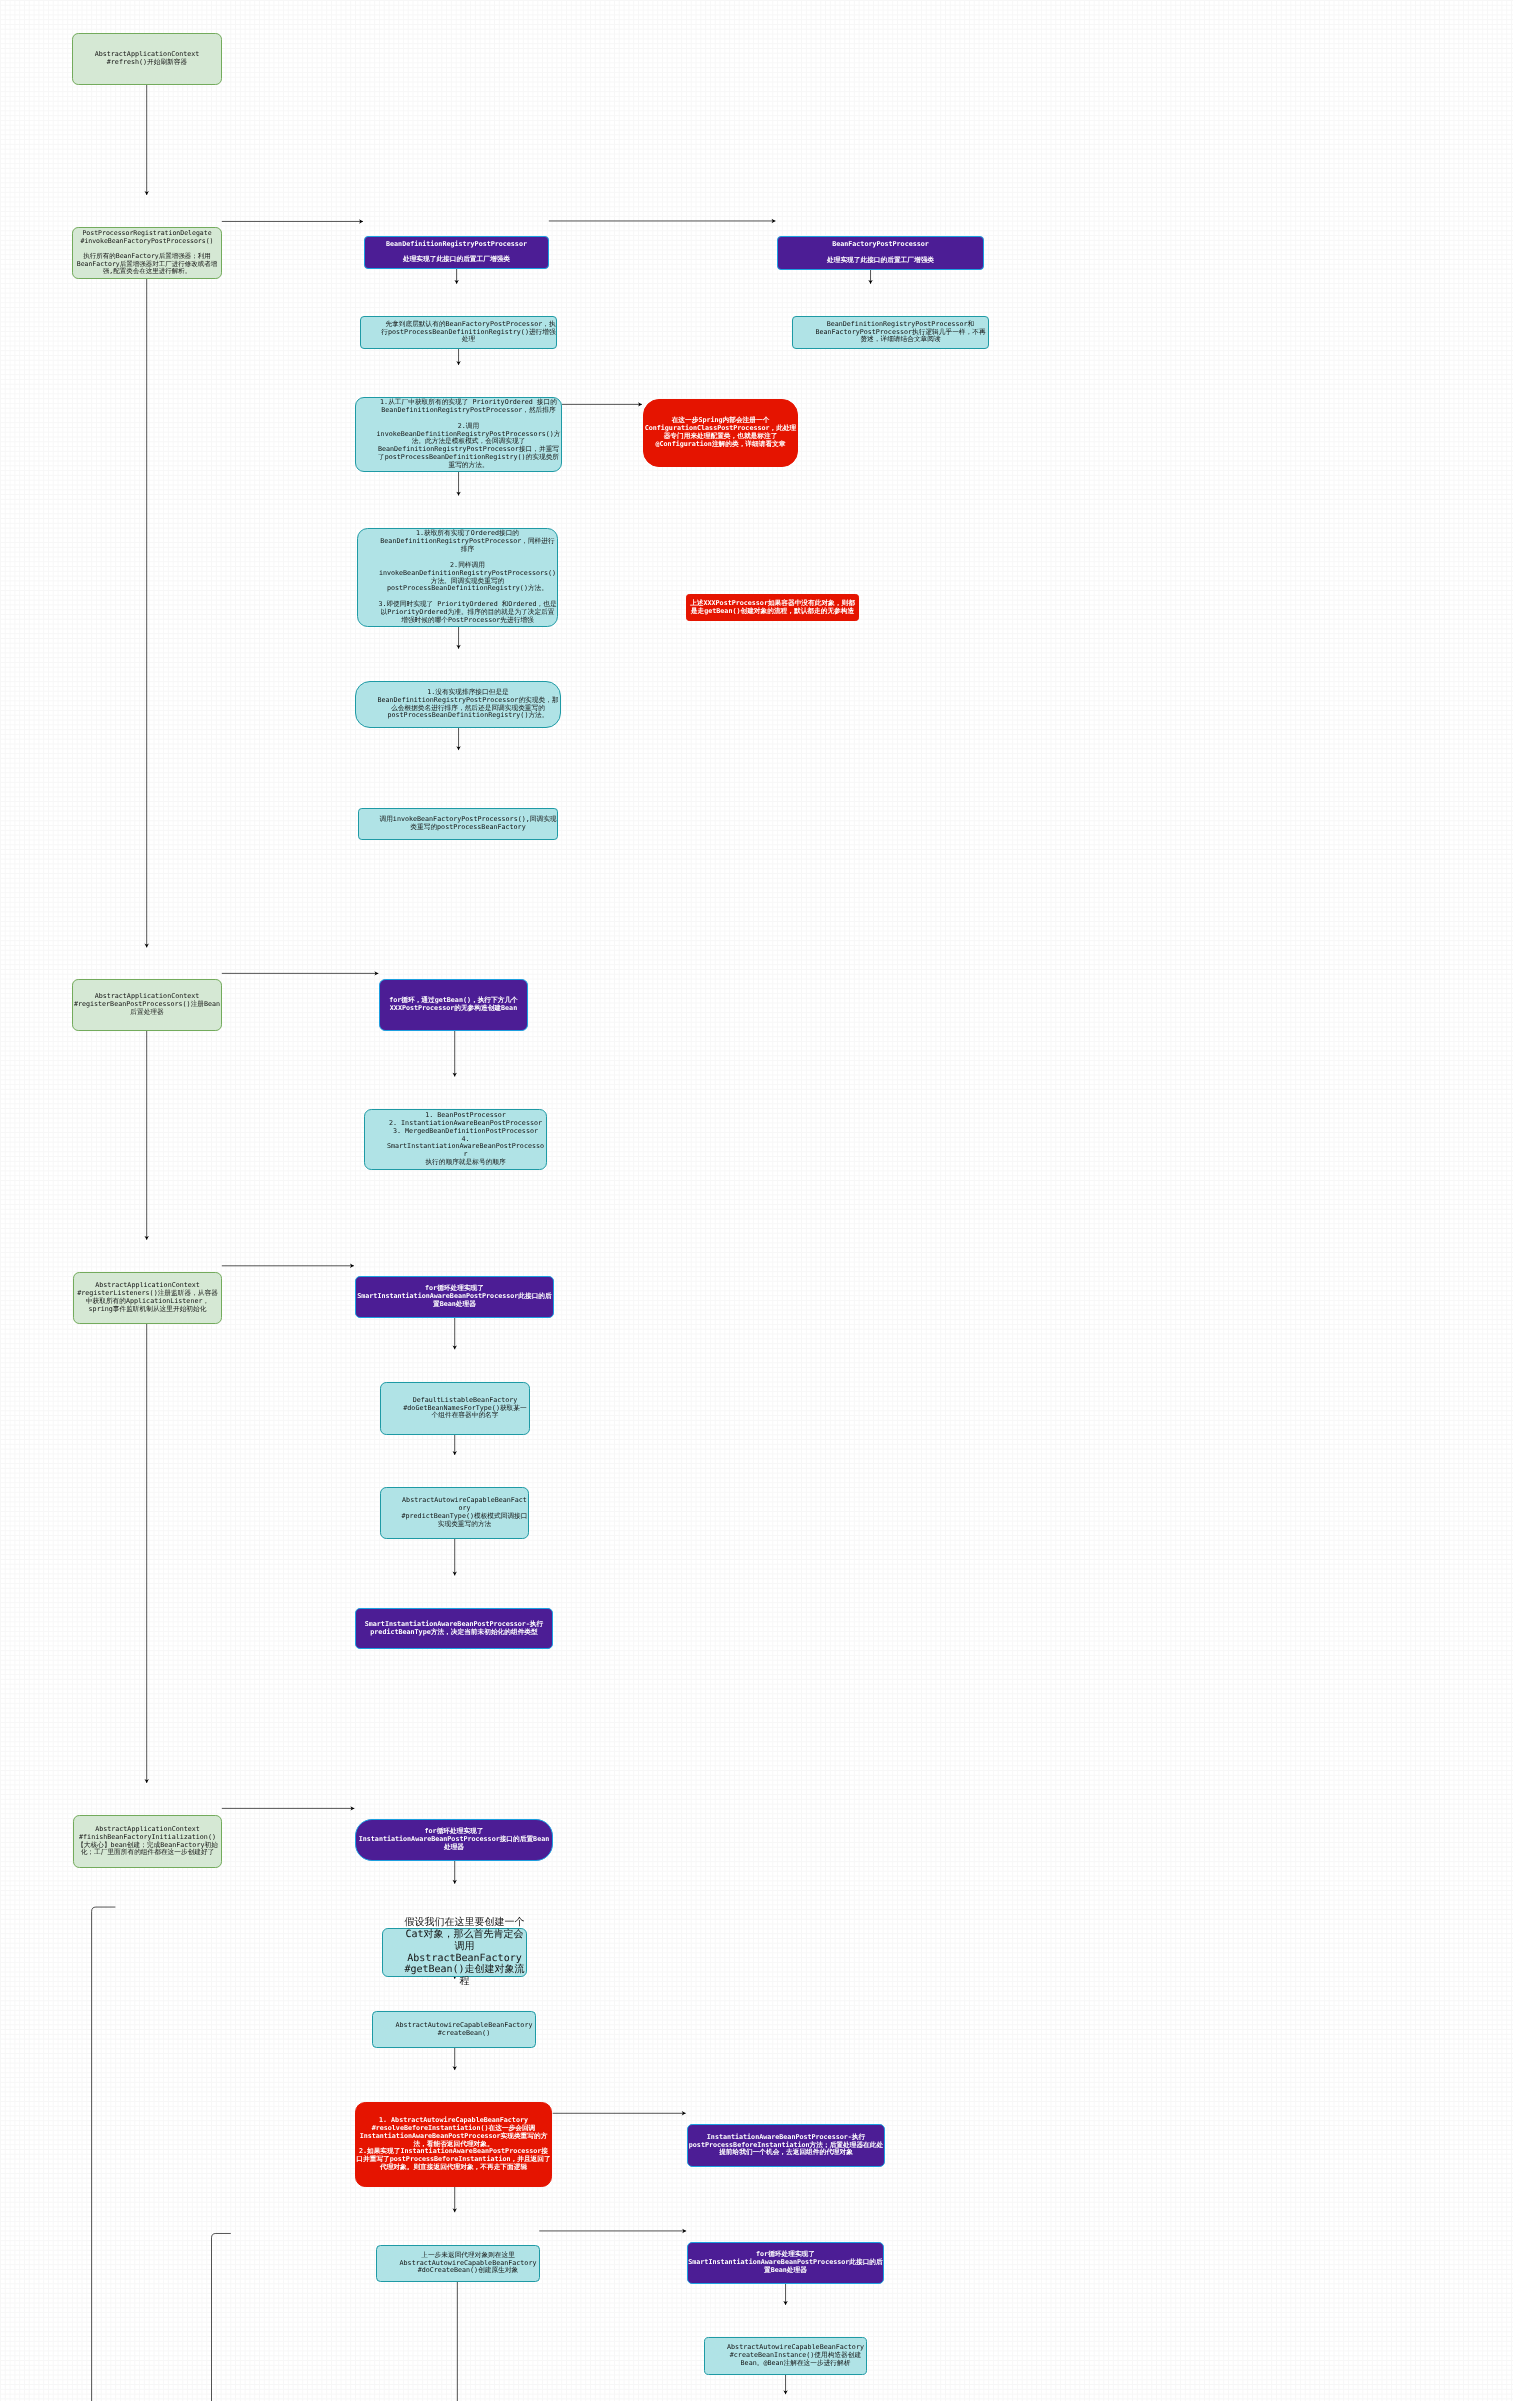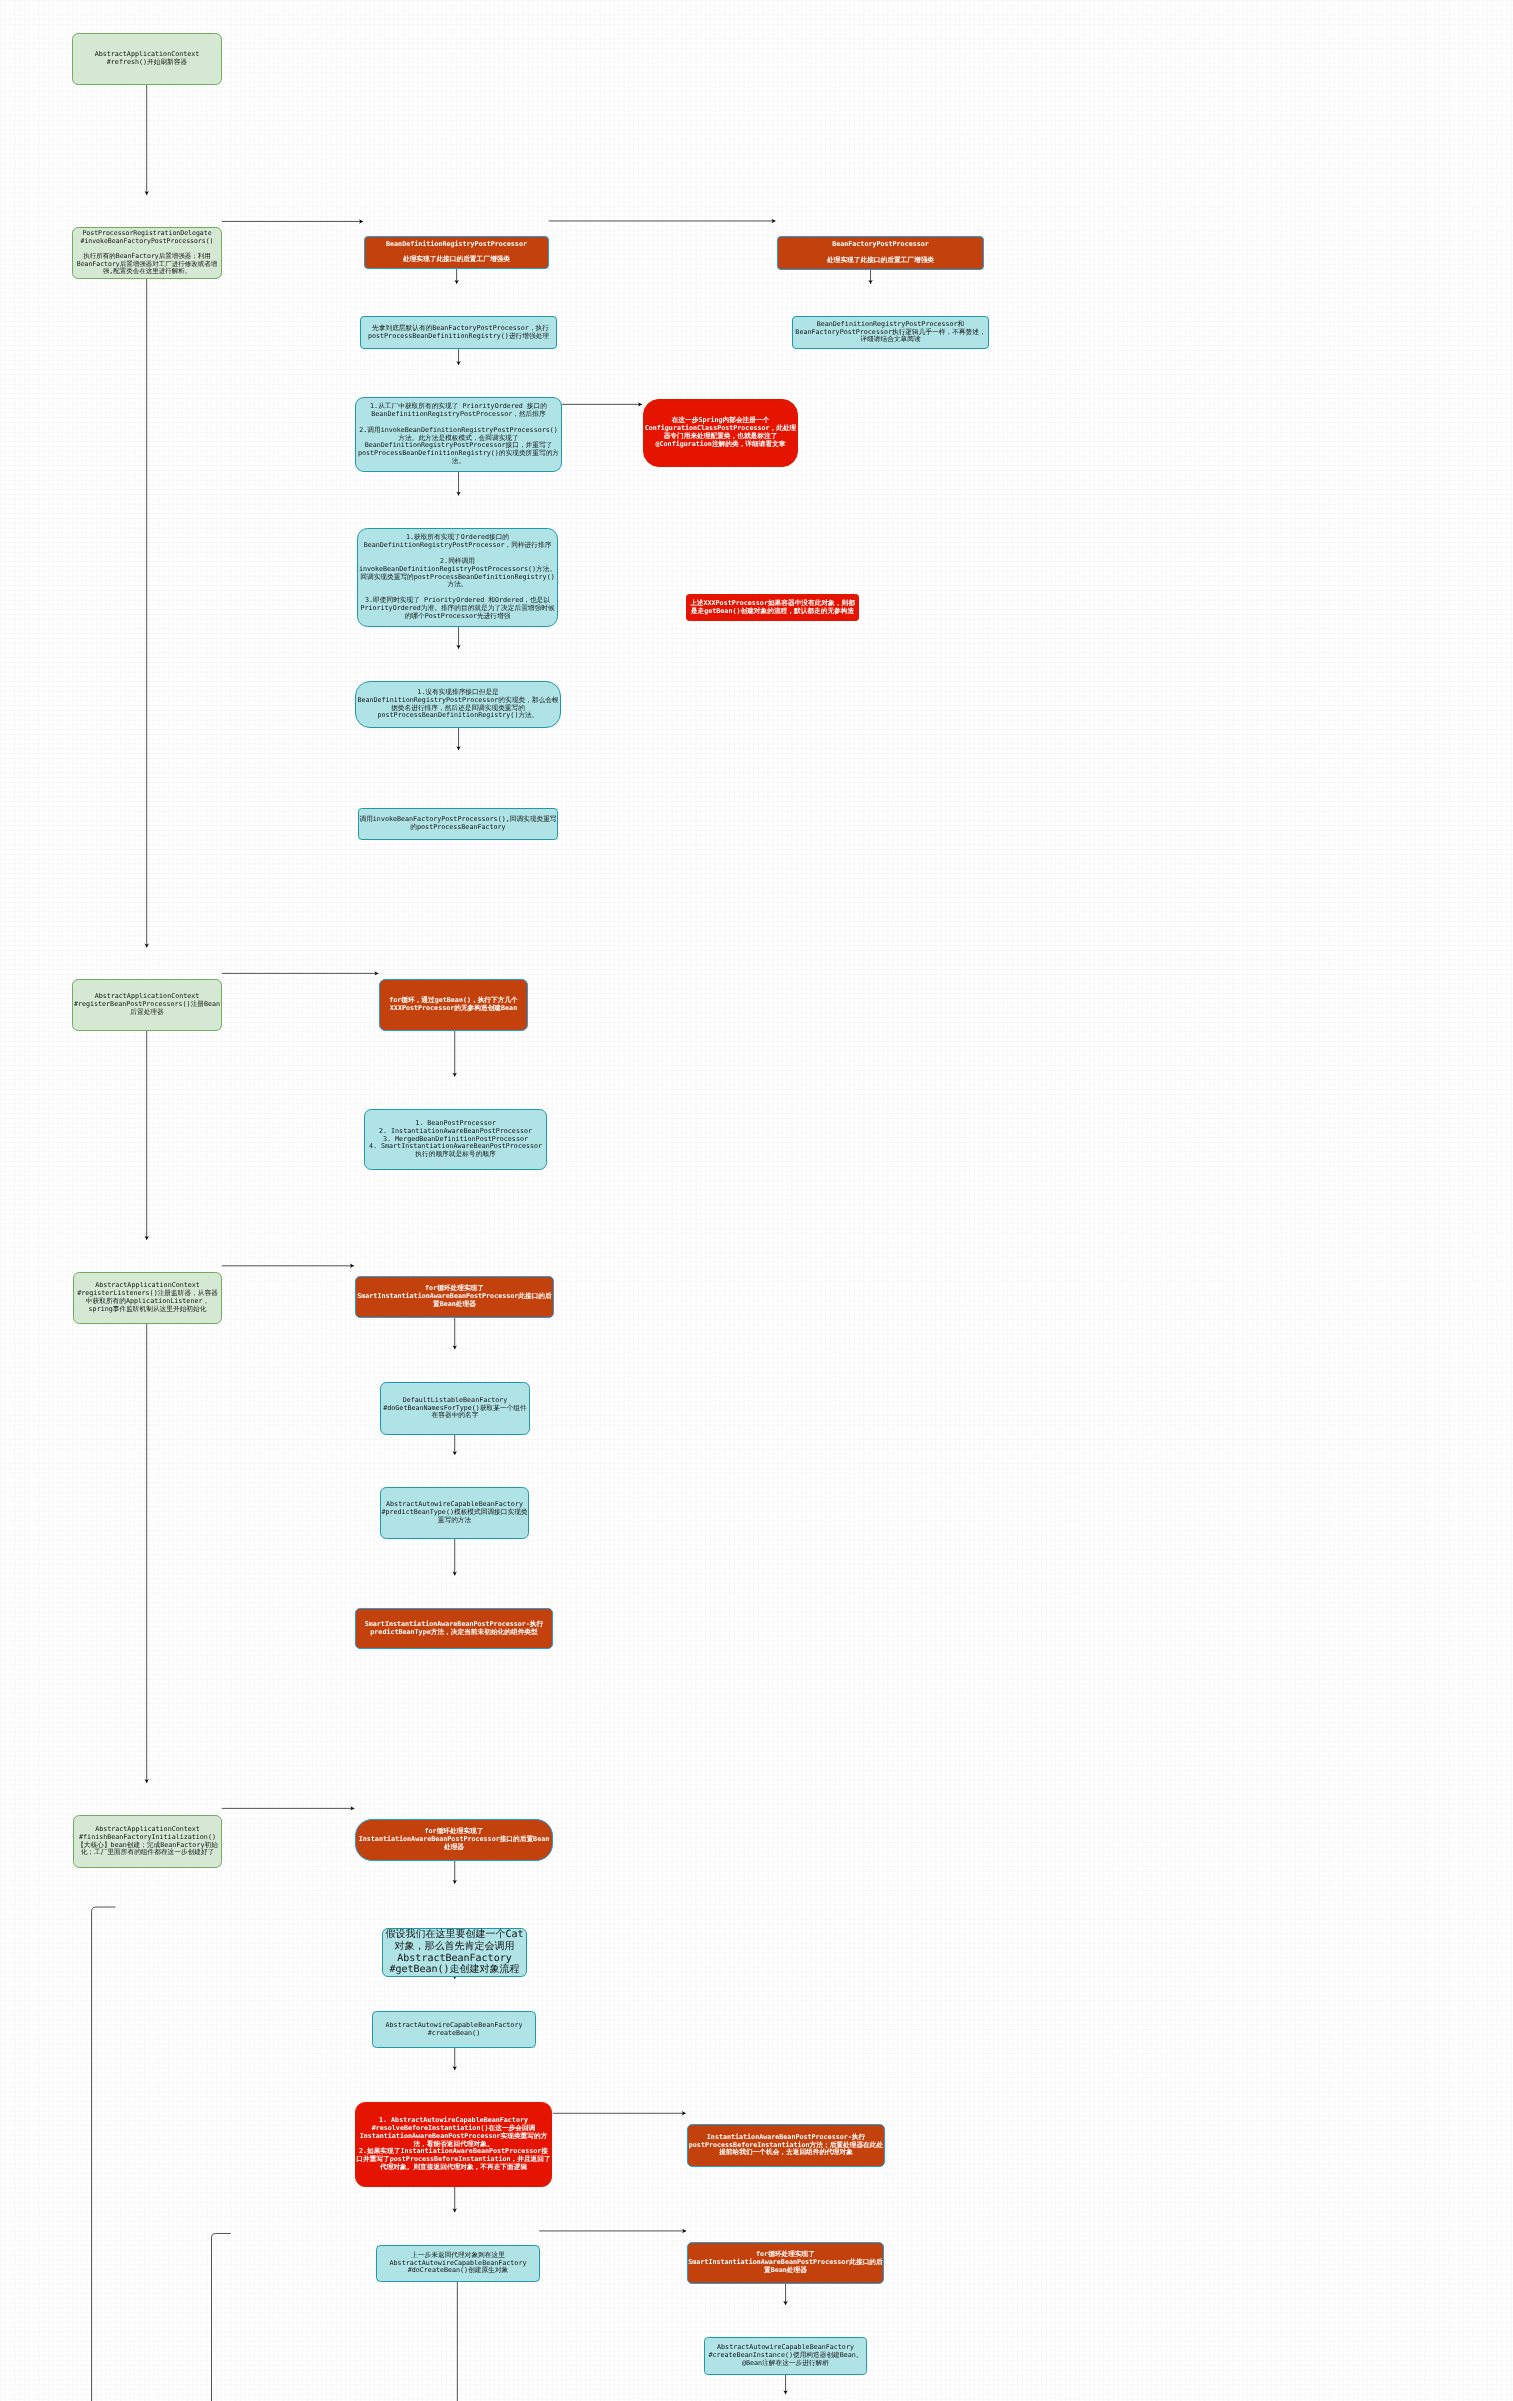--- a/index.html
+++ b/index.html
@@ -19,22 +19,22 @@
     background-size:19px 19px,19px 19px,4.8px 4.8px,4.8px 4.8px;
     background-position:14.4px 4.8px,14.4px 4.8px,14.4px 4.8px,14.4px 4.8px;}
   svg.edges{position:absolute;left:0;top:0;width:1513px;height:3817px;overflow:visible;}
   svg.edges path{fill:none;stroke:#000000;stroke-width:1.4;}
   svg.edges polygon{fill:#000000;stroke:none;}
   .node{position:absolute;box-sizing:border-box;display:flex;align-items:center;
     justify-content:center;text-align:center;border-radius:5.3px;
     font-family:"DejaVu Sans Mono", monospace;white-space:pre-wrap;
     line-height:1.19;padding:0px 0px;word-break:break-word;margin-top:32px;}
   .green{background:#d5e8d4;border:0.5px solid #73ab5c;color:#111;}
-  .blue{background:#c2410c;border:0.5px solid #1b9fe0;color:#fff;font-weight:bold;}
-  .cyan{background:#b0e3e6;border:0.5px solid #1e9aa5;color:#111;}
+  .blue{background:#4c1d95;border:0.5px solid #1b9fe0;color:#fff;font-weight:bold;}
+  .cyan{background:#b0e3e6;border:0.5px solid #1e9aa5;color:#111;padding-left:20px;}
   .red{background:#e51400;border:0.5px solid #e51400;color:#fff;font-weight:bold;}
 </style>
 </head>
 <body>
 
 <div id="grid"></div>
 
 <svg class="edges" viewBox="0 0 3151 7947" width="1513" height="3817">
 <path d="M 305.5 110.0 L 305.5 405.0"></path>
 <polygon points="305.50,405.00 300.90,396.80 305.50,399.20 310.10,396.80"></polygon>

